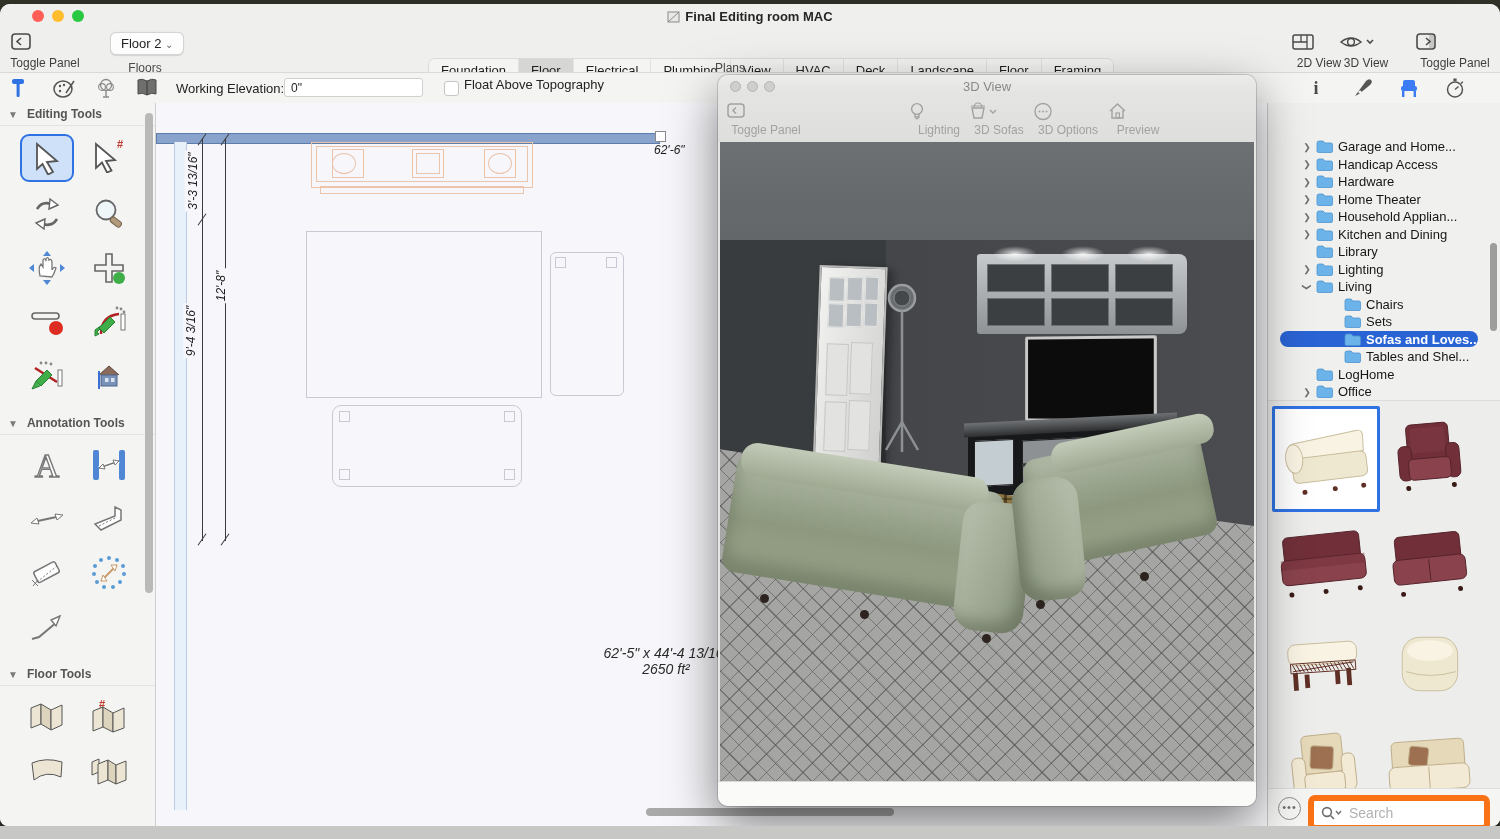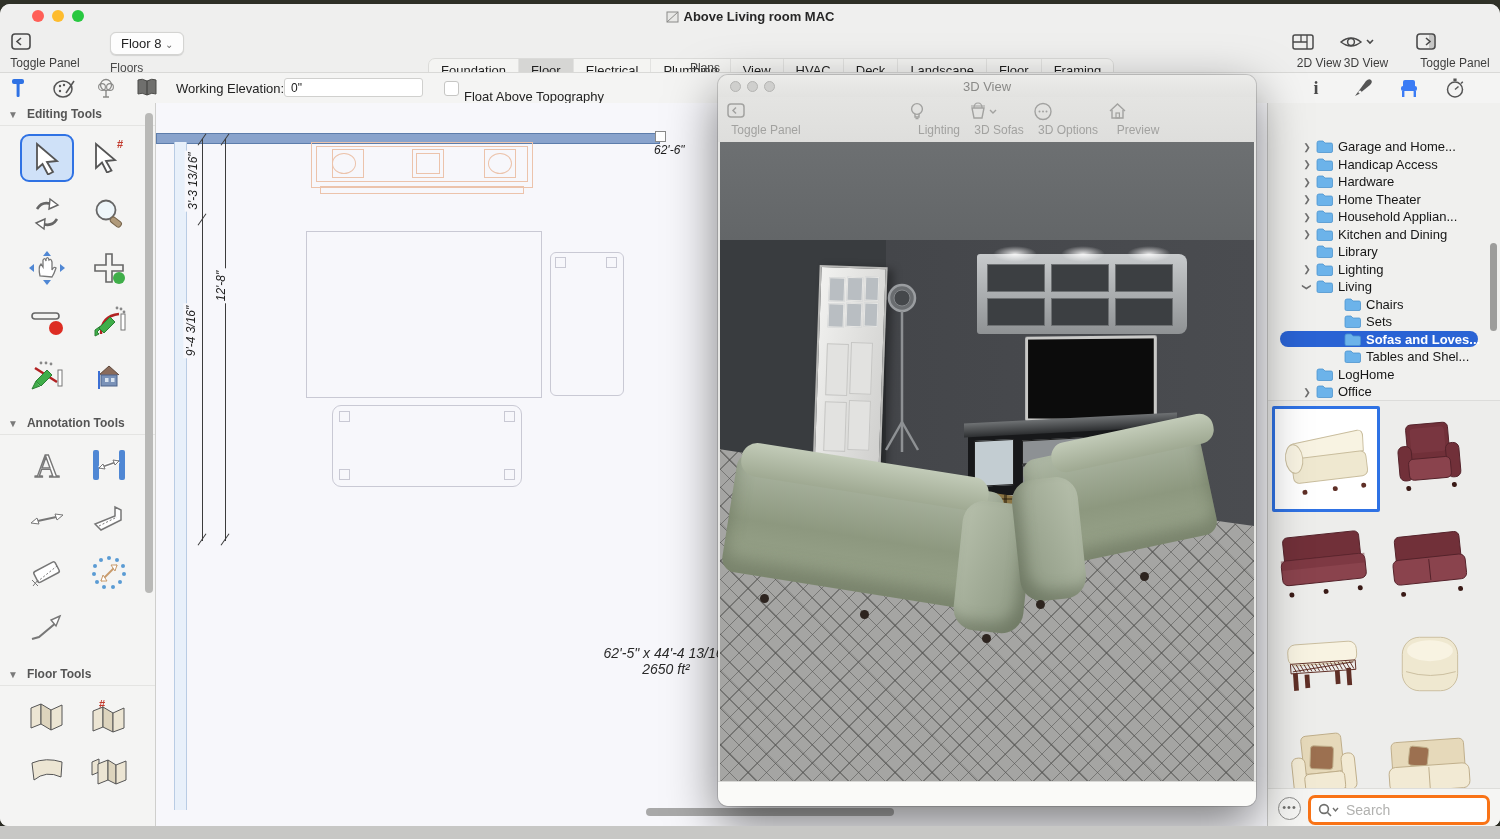--- a/index.html
+++ b/index.html
@@ -15,34 +15,34 @@
   .tl{position:absolute;top:6px;width:12px;height:12px;border-radius:50%;}
   .win-title{position:absolute;left:0;right:0;top:5px;text-align:center;font-size:13px;font-weight:bold;color:#262626;}
   .win-title .doc-icon{display:inline-block;vertical-align:-2px;margin-right:5px;}
   
   .toolbar-main{position:absolute;left:0;top:24px;width:100%;height:44px;}
   .tb-item{position:absolute;text-align:center;color:#3e3e3e;font-size:12px;}
   .tb-item .ic{display:block;margin:0 auto 2px auto;height:22px;}
   .tb-label{font-size:12px;color:#3e3e3e;white-space:nowrap;}
   .dropdown-btn{position:absolute;background:#fdfdfd;border:1px solid #d4d4d2;border-radius:6px;
      font-size:13px;color:#222;padding:3px 10px;box-shadow:0 .5px 1px rgba(0,0,0,.12);}
-  .group-label{position:absolute;font-size:12px;color:#4a4a4a;}
+  .group-label{position:absolute;font-size:12px;color:#4a4a4a;text-align:center;}
   
   .tabs{position:absolute;left:428px;top:30px;display:flex;background:#f4f4f2;border:1px solid #dbdbd9;border-radius:7px;overflow:hidden;}
   .tab{font-size:13px;color:#1f1f1f;padding:4px 12px;border-right:1px solid #e2e2e0;cursor:default;}
   .tab:last-child{border-right:none;}
   .tab.active{background:#d6d6d4;}
   
   .toolbar-sub{position:absolute;left:0;top:68px;width:100%;height:31px;background:#f4f4f3;
       border-top:1px solid #d9d9d7;border-bottom:1px solid #cfcfcd;}
   .elev-label{position:absolute;left:176px;top:8px;font-size:13px;color:#222;}
   .elev-input{position:absolute;left:284px;top:5px;width:125px;height:17px;border:1px solid #d0d0ce;border-radius:3px;
       background:#fff;font-size:12px;color:#222;padding:0 6px;font-family:"Liberation Sans",sans-serif;}
   .chk{position:absolute;left:444px;top:8px;width:13px;height:13px;border:1px solid #c6c6c4;border-radius:3px;background:#fff;}
-  .chk-label{position:absolute;left:464px;top:16px;font-size:13px;color:#222;}
+  .chk-label{position:absolute;left:464px;top:4px;font-size:13px;color:#222;}
   .sub-ic{position:absolute;top:4px;width:22px;height:22px;}
   
   .sidebar{position:absolute;left:0;top:99px;width:155px;bottom:0;background:#f4f4f3;border-right:1px solid #cfcfcd;overflow:hidden;}
   .section-h{display:flex;align-items:center;height:22px;font-size:12px;font-weight:bold;color:#555;padding-left:8px;border-bottom:1px solid #e4e4e2;}
   .section-h .chev{margin-right:9px;color:#7a7a7a;font-size:10px;}
   .toolgrid{display:grid;grid-template-columns:62px 62px;justify-content:center;row-gap:10px;padding:8px 0 14px 0;}
   .toolcell{width:50px;height:44px;margin:0 auto;display:flex;align-items:center;justify-content:center;border-radius:9px;}
   .toolcell.sel{background:#cfe1f8;border:2.5px solid #2f72e4;}
   .sb-scroll{position:absolute;right:2px;top:10px;width:8px;height:480px;background:#b9b9b7;border-radius:4px;}
   
@@ -72,21 +72,21 @@
   .trow.sel .pill{position:absolute;left:12px;right:22px;top:0;bottom:1px;background:#2a63d4;border-radius:8px;}
   .trow.sel .lbl{color:#fff;font-weight:bold;position:relative;}
   .trow.sel .fold,.trow .fold{position:relative;}
   .rp-scroll1{position:absolute;right:3px;top:140px;width:7px;height:88px;background:#9d9d9b;border-radius:4px;}
   .thumbs{position:absolute;left:0;top:297px;right:0;height:390px;background:#ededeb;overflow:hidden;border-top:1px solid #dcdcda;}
   .thumbcell{position:absolute;width:102px;height:100px;display:flex;align-items:center;justify-content:center;}
   .thumbcell.sel{border:3px solid #2f72e4;border-radius:2px;background:#fff;}
   .searchbar{position:absolute;left:0;right:0;bottom:0;height:37px;background:#f5f5f3;border-top:1px solid #ddddda;}
   .more-btn{position:absolute;left:10px;top:8px;width:21px;height:21px;border:1.5px solid #8d8d8b;border-radius:50%;
      color:#6f6f6d;font-size:11px;text-align:center;line-height:19px;letter-spacing:1px;background:#f5f5f3;}
-  .search-field{position:absolute;left:40px;top:6px;right:10px;height:24px;background:#fff;border:3px solid #f97316;border-radius:7px;
+  .search-field{position:absolute;left:40px;top:6px;right:10px;height:24px;background:#fff;border:6px solid #f97316;border-radius:7px;
      display:flex;align-items:center;padding-left:7px;}
   .search-field .ph{color:#b1b1af;font-size:14px;margin-left:6px;}
   
   .win3d{position:absolute;left:718px;top:71px;width:538px;height:731px;border-radius:10px;
      box-shadow:0 18px 50px rgba(0,0,0,.5), 0 0 0 1px rgba(0,0,0,.15);background:#e6e6e4;}
   .w3-title{position:absolute;left:0;top:0;width:100%;height:22px;border-radius:10px 10px 0 0;
      background:linear-gradient(#ececea,#e2e2e0);}
   .w3-tl{position:absolute;top:6px;width:11px;height:11px;border-radius:50%;background:#cfcfcd;border:1px solid #b4b4b2;box-sizing:border-box;}
   .w3-title-text{position:absolute;left:0;right:0;top:4px;text-align:center;font-size:13px;color:#8a8a88;}
   .w3-toolbar{position:absolute;left:0;top:22px;width:100%;height:45px;background:linear-gradient(#e4e4e2,#dededc);}
@@ -139,36 +139,36 @@
     <div class="titlebar">
       <div class="tl" style="left:32px;background:#ff5f57;"></div>
       <div class="tl" style="left:52px;background:#febc2e;"></div>
       <div class="tl" style="left:72px;background:#28c840;"></div>
       <div class="win-title">
         <span class="doc-icon">
           <svg width="13" height="12" viewBox="0 0 13 12">
               <rect x="1" y="1" width="11" height="10" fill="#e8e8e6" stroke="#8a8a88"></rect>
               <path d="M1 11 L12 1" stroke="#8a8a88" fill="none"></path>
             </svg>
-        </span><span>Above Living room MAC</span>
+        </span><span>Final Editing room MAC</span>
       </div>
     </div>
 
     <div class="toolbar-main">
       <div class="tb-item" style="left:10px;top:4px;width:70px;">
         <span class="ic">
           <svg width="22" height="20" viewBox="0 0 22 20">
               <rect x="2" y="2" width="18" height="15" rx="3" fill="none" stroke="#4a4a4a" stroke-width="1.6"></rect>
               <path d="M11 6 L7 9.5 L11 13" fill="none" stroke="#4a4a4a" stroke-width="1.6"></path>
             </svg>
         </span>
         <span class="tb-label">Toggle Panel</span>
       </div>
       <div class="dropdown-btn" style="left:110px;top:4px;">
-        <span>Floor 8</span>
+        <span>Floor 2</span>
         <span style="font-size:10px;color:#6a6a6a;"> ⌄</span>
       </div>
       <div class="group-label" style="left:110px;top:33px;width:70px;">Floors</div>
 
       <div class="tabs" id="tabs">
           <div class="tab">Foundation</div>
           <div class="tab active">Floor</div>
           <div class="tab">Electrical</div>
           <div class="tab">Plumbing</div>
           <div class="tab">View</div>

